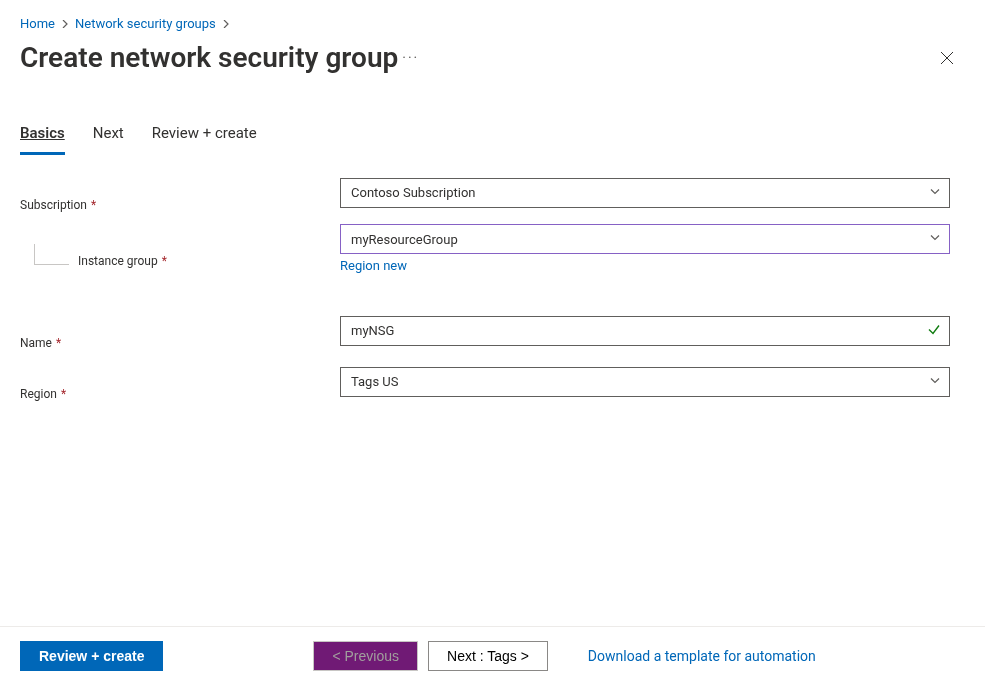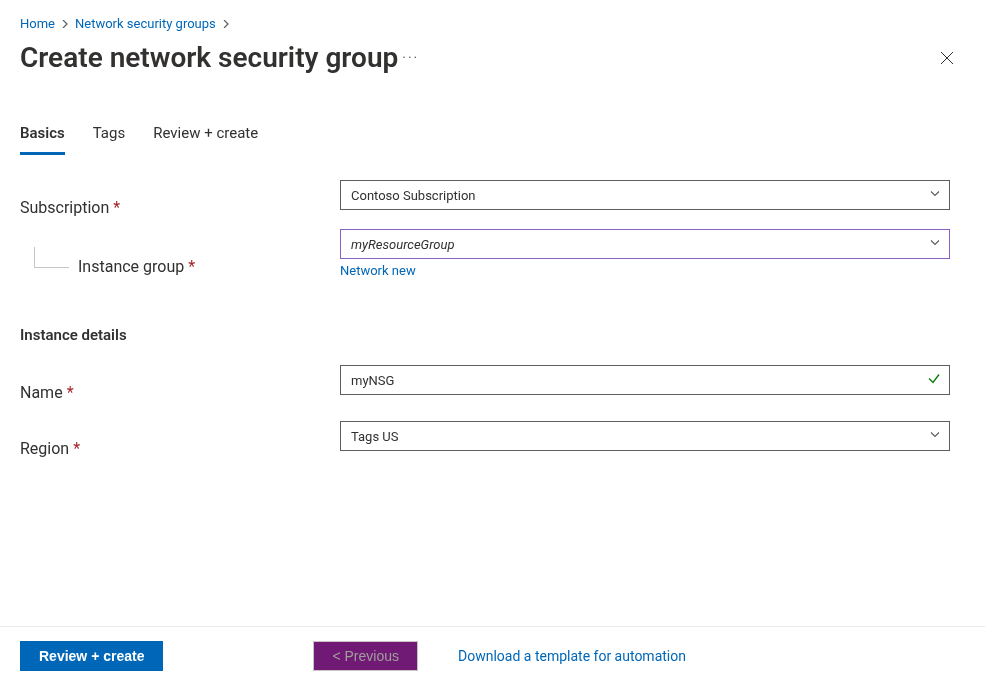--- a/index.html
+++ b/index.html
@@ -69,34 +69,35 @@
   .tab {
     font-size: 15px;
     padding: 6px 0 10px 0;
     cursor: pointer;
     color: #323130;
     border-bottom: 3px solid transparent;
   }
   .tab.active {
     font-weight: 600;
     border-bottom-color: #0067b8;
+    text-decoration: underline;
   }
   .section-title {
     font-size: 15px;
     font-weight: 600;
     margin: 10px 0 14px 0;
   }
   .form-row {
     display: flex;
     align-items: center;
     margin-bottom: 12px;
   }
   .label-col {
     width: 320px;
-    font-size: 16px;
+    font-size: 12px;
     display: flex;
     align-items: center;
     margin-top: 25px;
   }
   .required {
     color: #a4262c;
     margin-left: 4px;
   }
   .input-col {
     flex: 1;
@@ -111,21 +112,20 @@
     font-size: 13px;
     padding: 0 30px 0 10px;
     display: flex;
     align-items: center;
     cursor: pointer;
     position: relative;
     color: #323130;
   }
   .field.focus {
     border-color: #8661c5;
-    font-style: italic;
   }
   .chevron {
     position: absolute;
     right: 8px;
     top: 50%;
     transform: translateY(-50%);
     pointer-events: none;
     color: #605e5c;
   }
   .check-icon {
@@ -233,21 +233,21 @@
     </div>
     <span class="close-x">
       <svg width="16" height="16" viewBox="0 0 16 16">
           <path d="M2 2 L14 14 M14 2 L2 14" stroke="#323130" stroke-width="1"></path>
         </svg>
     </span>
   </div>
 
   <div class="tabs">
     <div class="tab active">Basics</div>
-    <div class="tab">Tags</div>
+    <div class="tab">Next</div>
     <div class="tab">Review + create</div>
   </div>
 
 
   <div class="form-row">
     <div class="label-col">
       <span>Subscription</span>
       <span class="required">*</span>
     </div>
     <div class="input-col">
@@ -269,27 +269,26 @@
     </div>
     <div class="input-col">
       <div class="field focus">
         <span>myResourceGroup</span>
         <span class="chevron">
           <svg width="12" height="12" viewBox="0 0 12 12">
               <path d="M2 4 L6 8 L10 4" fill="none" stroke="#605e5c" stroke-width="1.2"></path>
             </svg>
         </span>
       </div>
-      <a class="link-small">Network new</a>
+      <a class="link-small">Region new</a>
     </div>
   </div>
 
   <div class="section-gap"></div>
 
-  <div class="section-title">Instance details</div>
 
   <div class="form-row">
     <div class="label-col">
       <span>Name</span>
       <span class="required">*</span>
     </div>
     <div class="input-col">
       <div class="field">
         <span>myNSG</span>
         <span class="check-icon">
@@ -317,14 +316,15 @@
       </div>
     </div>
   </div>
 
 </div>
 
 <div class="footer">
   <button class="btn primary">Review + create</button>
   <div class="spacer"></div>
   <button class="btn disabled">&lt;  Previous</button>
+  <button class="btn">Next : Tags  &gt;</button>
   <a class="footer-link">Download a template for automation</a>
 </div>
 
 </body></html>

